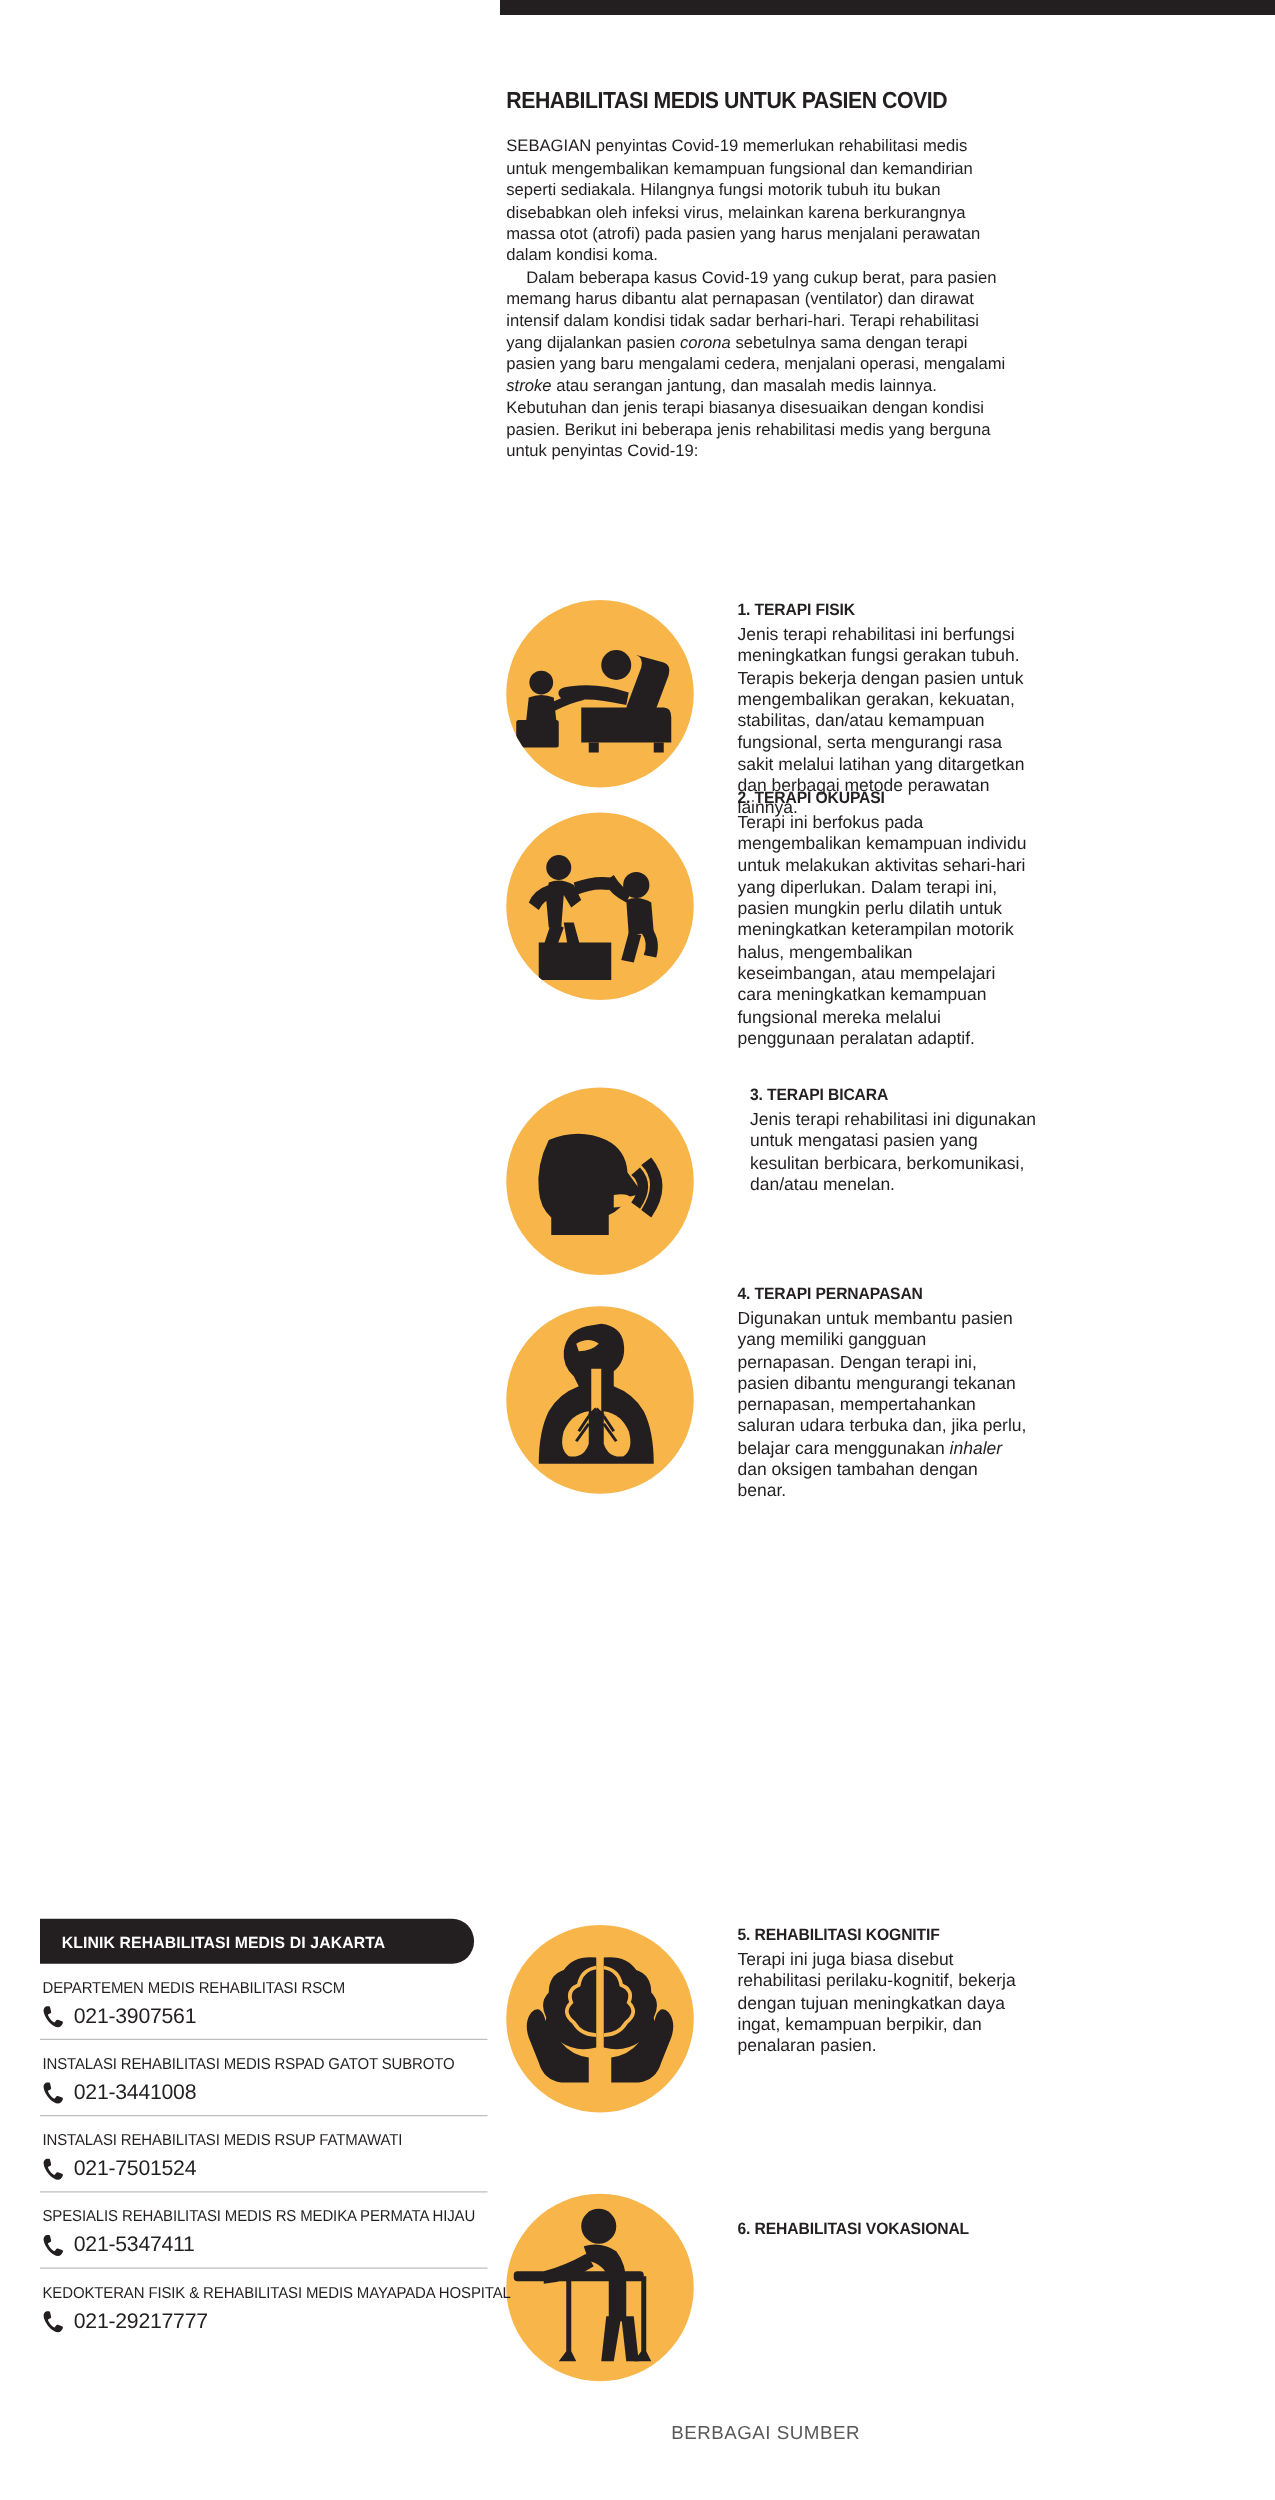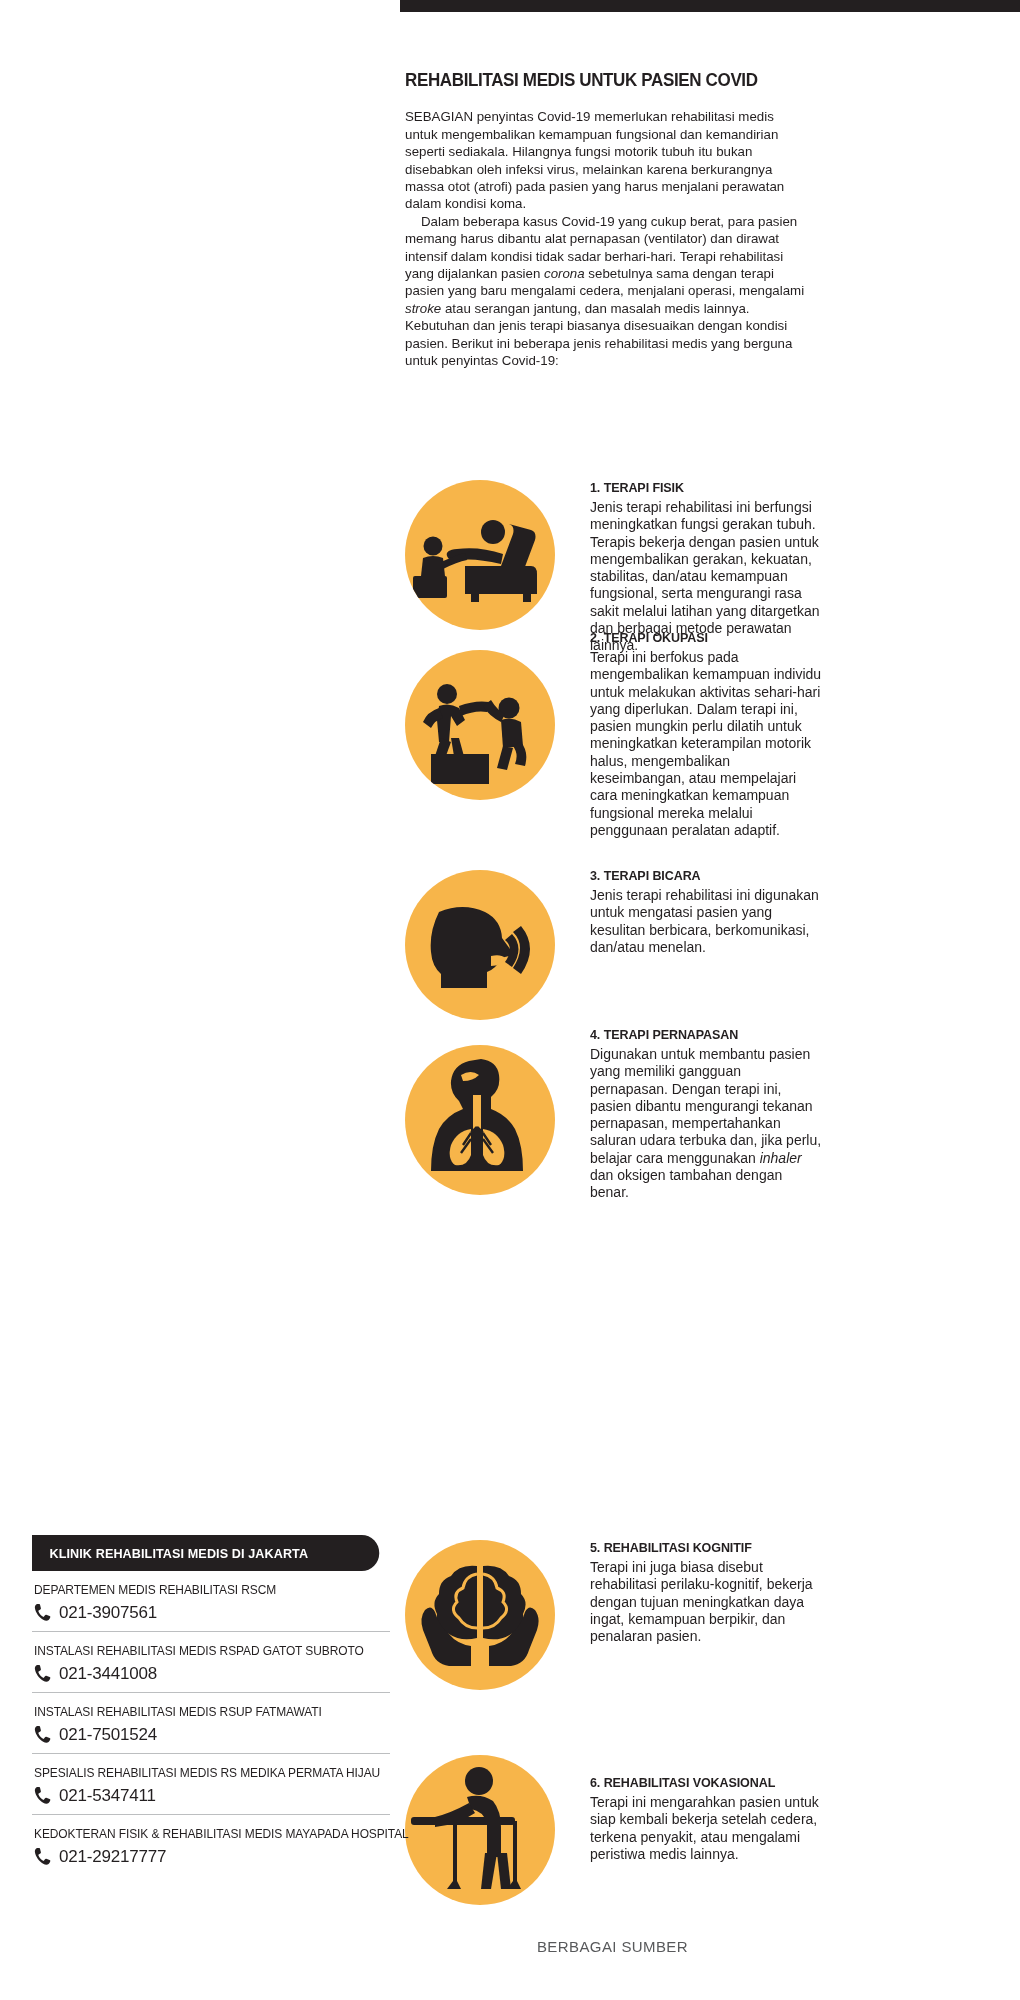--- a/index.html
+++ b/index.html
@@ -139,21 +139,21 @@
   .clinic-name {
     font-size: 12.6px;
     letter-spacing: -0.1px;
     color: #231f20;
     white-space: nowrap;
     transform: scaleX(0.95);
     transform-origin: left center;
   }
   .clinic-phone-row {
     display: flex;
-    align-items: flex-start;
+    align-items: flex-end;
     gap: 8px;
     margin-top: 6px;
   }
   .phone-icon { width: 17px; height: 19px; flex: 0 0 17px; }
   .phone-icon svg { display: block; width: 17px; height: 19px; }
   .clinic-phone {
     font-size: 17px;
     color: #231f20;
     letter-spacing: -0.2px;
   }
@@ -240,21 +240,21 @@
 
           <path d="M34 42 Q24 62 26 82 Q27 96 36 104 L36 118 L82 118 L82 102 Q92 98 96 88 L104 86 Q108 84 105 79 L97 68 Q96 50 80 42 Q58 32 34 42 Z"></path>
 
           <path d="M86 86 Q96 84 100 88 Q96 96 86 96 Z" fill="#f7b54a"></path>
 
           <path d="M108 62 Q122 76 108 98 L116 104 Q134 78 116 56 Z"></path>
           <path d="M100 70 Q110 78 100 92 L107 97 Q120 78 107 64 Z"></path>
         </g>
       </svg>
     </div>
-    <div class="t-body" style="top:-2px;">
+    <div class="t-body" style="top:-2px;margin-left:10px;">
       <div class="t-title">3. TERAPI BICARA</div>
       <div class="t-text">Jenis terapi rehabilitasi ini digunakan untuk mengatasi pasien yang kesulitan berbicara, berkomunikasi, dan/atau menelan.</div>
     </div>
   </div>
 
   <div class="therapy" style="top:1045px;">
     <div class="icon-circle" style="top:0px;">
       <svg viewBox="0 0 150 150">
         <g fill="#231f20">
 
@@ -319,21 +319,20 @@
 
           <rect x="6" y="62" width="104" height="8" rx="3"></rect>
 
           <path d="M48 66 L48 126 L42 134 L56 134 L52 126 L52 66 Z"></path>
           <path d="M108 66 L108 126 L102 134 L116 134 L112 126 L112 66 Z"></path>
         </g>
       </svg>
     </div>
     <div class="t-body" style="top:20px;">
       <div class="t-title">6. REHABILITASI VOKASIONAL</div>
-      <div class="t-text">Terapi ini mengarahkan pasien untuk siap kembali bekerja setelah cedera, terkena penyakit, atau mengalami peristiwa medis lainnya.</div>
     </div>
   </div>
 
   <div class="credit">BERBAGAI SUMBER</div>
 
   <div class="clinics">
     <div class="clinic-header">KLINIK REHABILITASI MEDIS DI JAKARTA</div>
 
     <div class="clinic-item">
       <div class="clinic-name">DEPARTEMEN MEDIS REHABILITASI RSCM</div>

